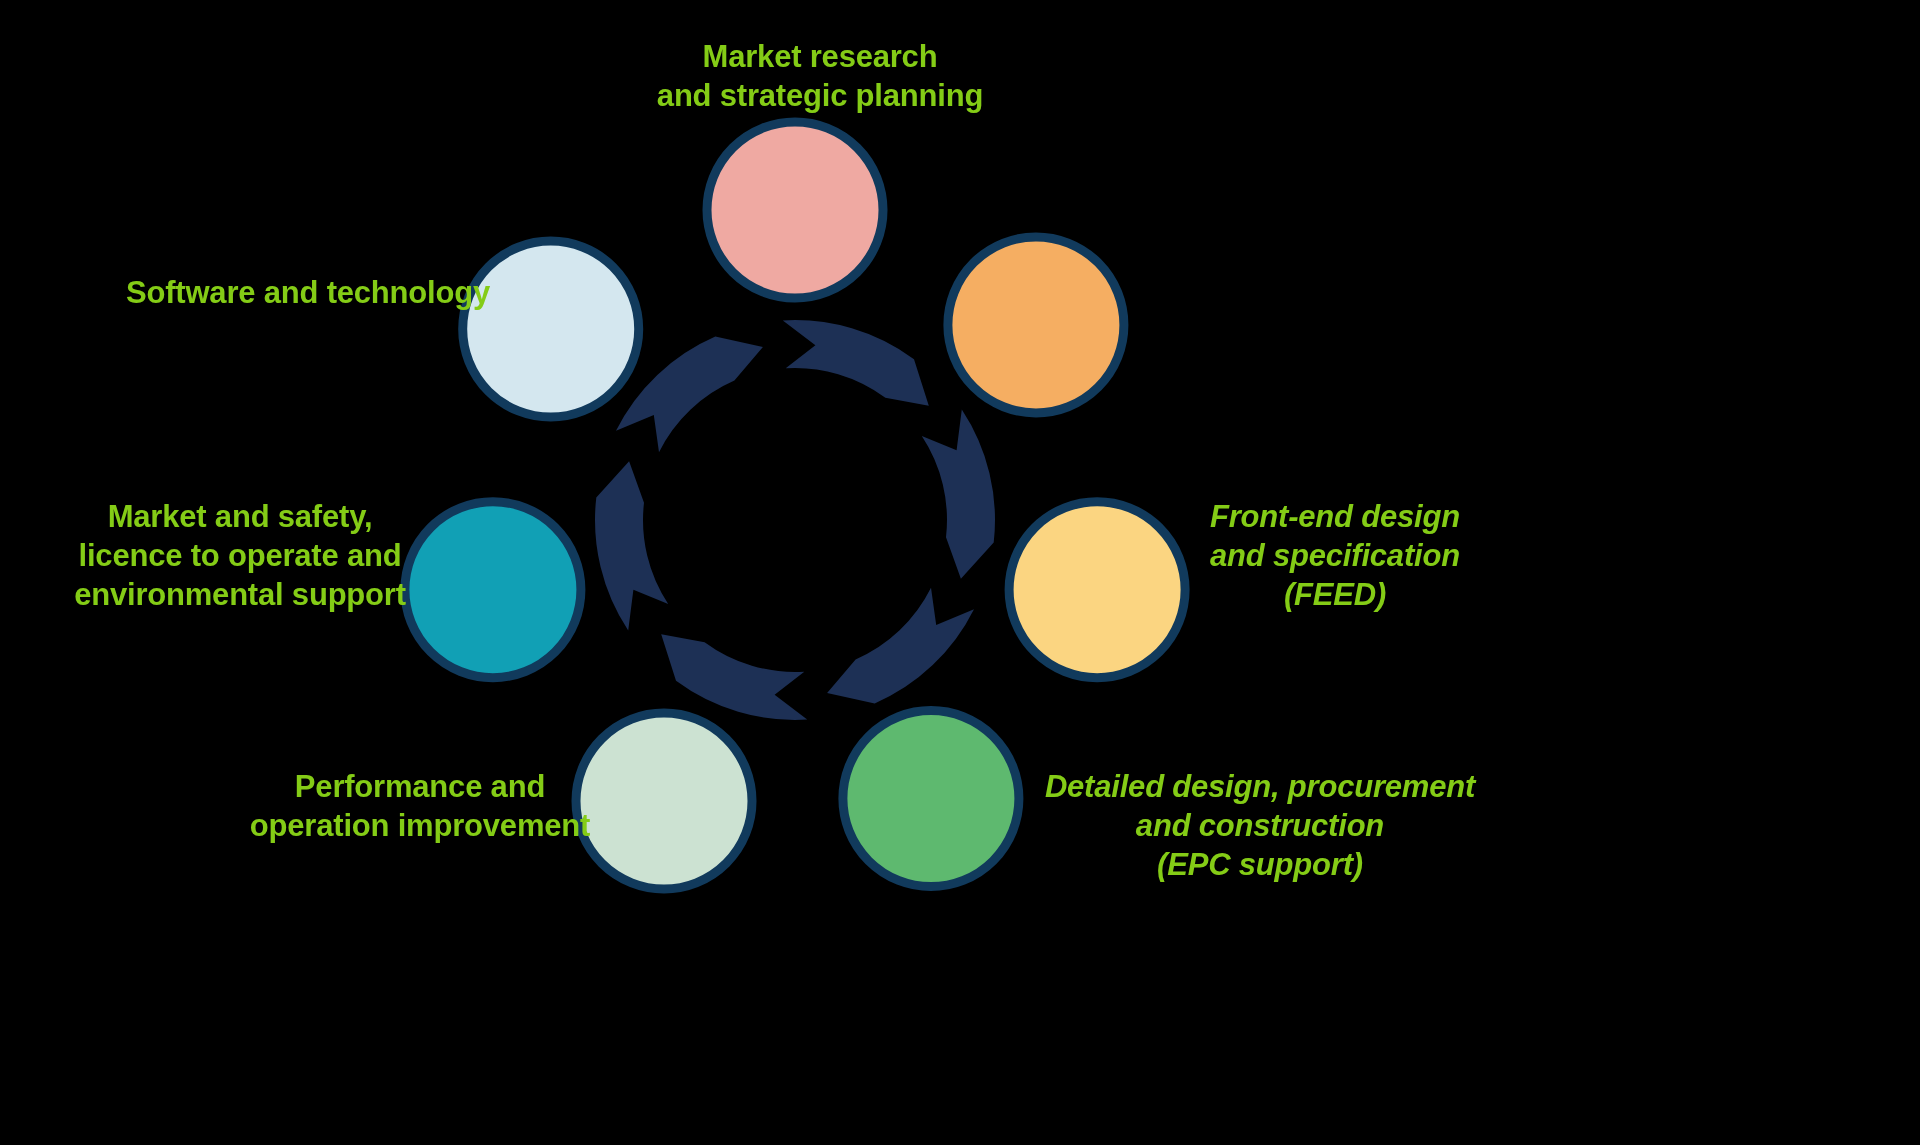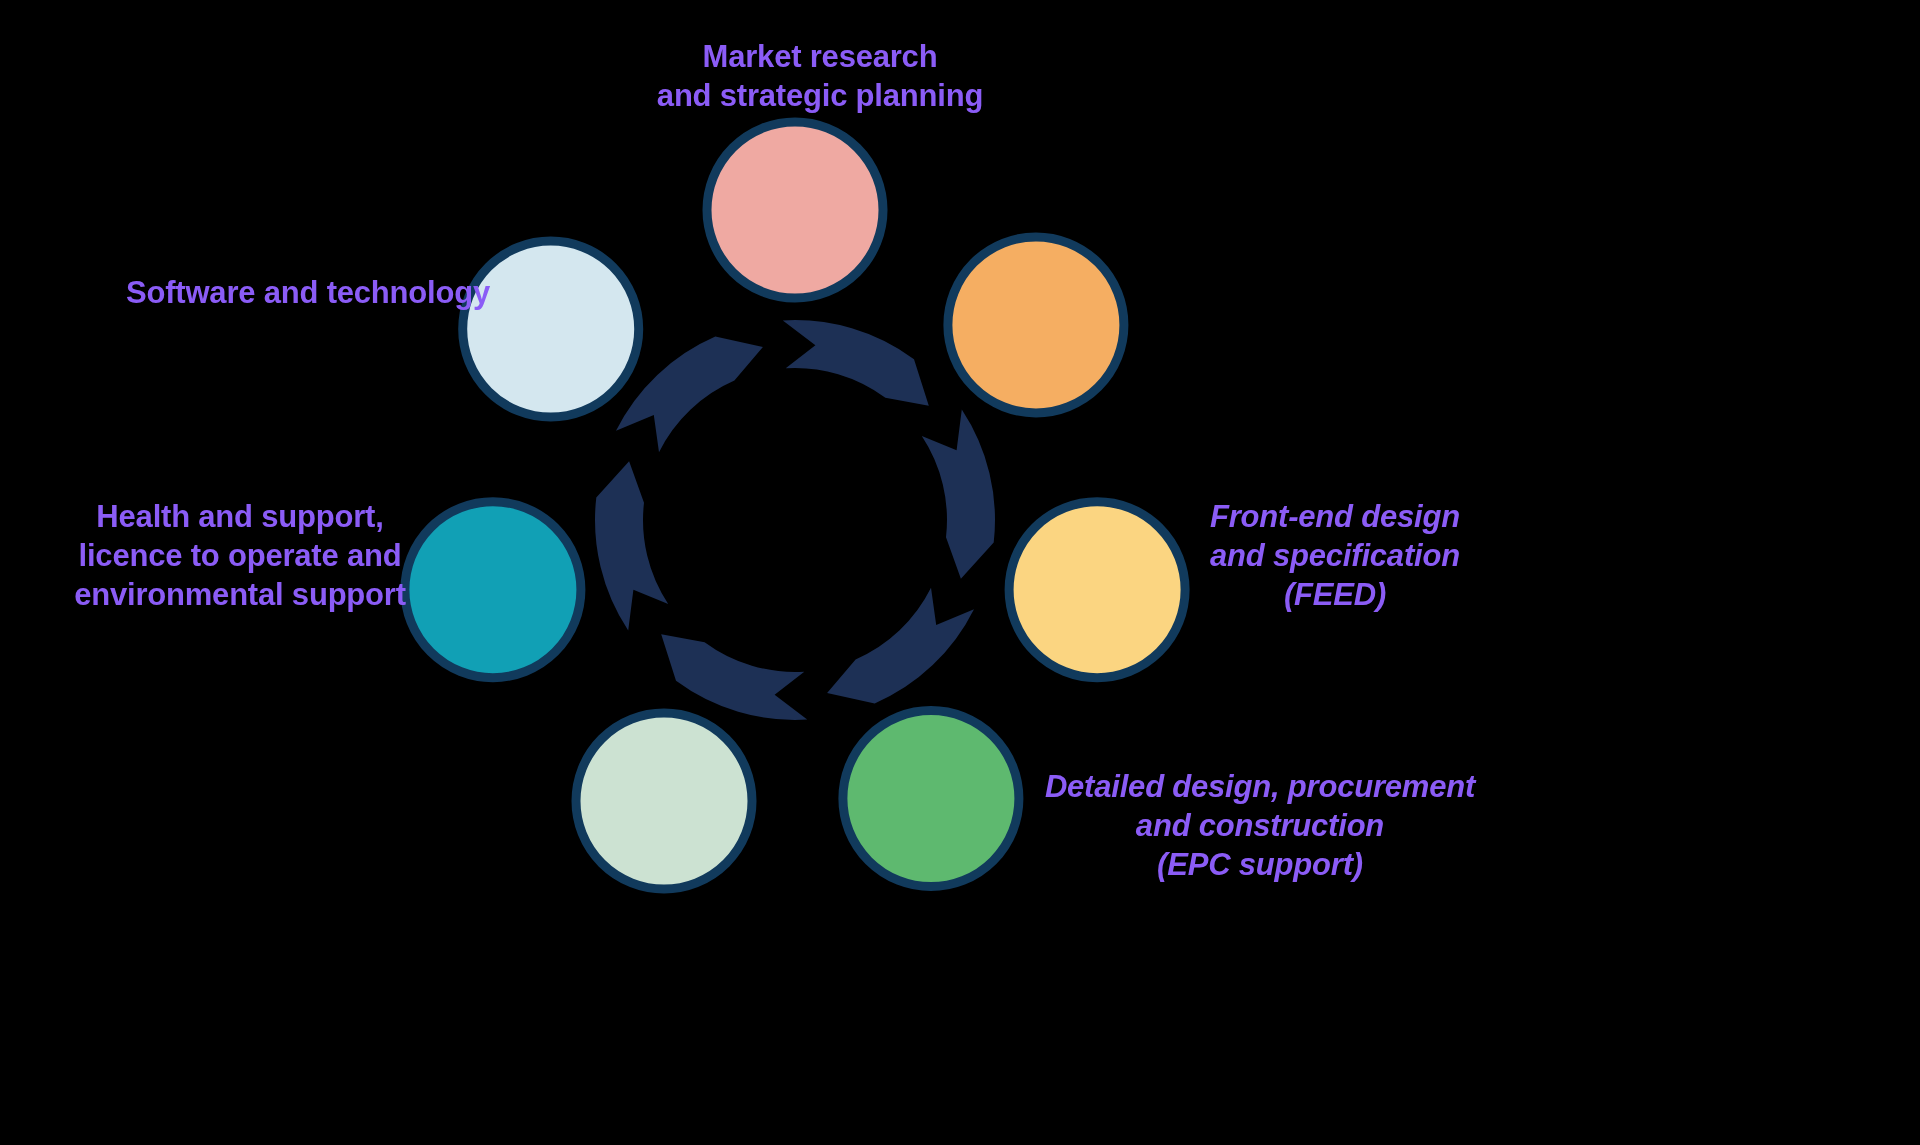--- a/index.html
+++ b/index.html
@@ -23,21 +23,21 @@
   #diagram-svg {
     position: absolute;
     left: 0;
     top: 0;
     width: 1920px;
     height: 1145px;
     display: block;
   }
   .label {
     position: absolute;
-    color: #8b5cf6;
+    color: #84cc16;
     font-family: "Liberation Sans", sans-serif;
     font-weight: bold;
     font-size: 31px;
     line-height: 1.25;
     letter-spacing: -0.2px;
     white-space: pre-line;
   }
   .label.align-center { text-align: center; }
 
   
@@ -84,19 +84,21 @@
 
 
   <div class="label align-center" id="label-2">Front-end design
 and specification
 (FEED)</div>
 
   <div class="label align-center" id="label-3">Detailed design, procurement
 and construction
 (EPC support)</div>
 
+  <div class="label align-center" id="label-4">Performance and
+operation improvement</div>
 
-  <div class="label align-center" id="label-5">Health and support,
+  <div class="label align-center" id="label-5">Market and safety,
 licence to operate and
 environmental support</div>
 
   <div class="label align-center" id="label-6">Software and technology</div>
 </div>
 
 </body></html>

